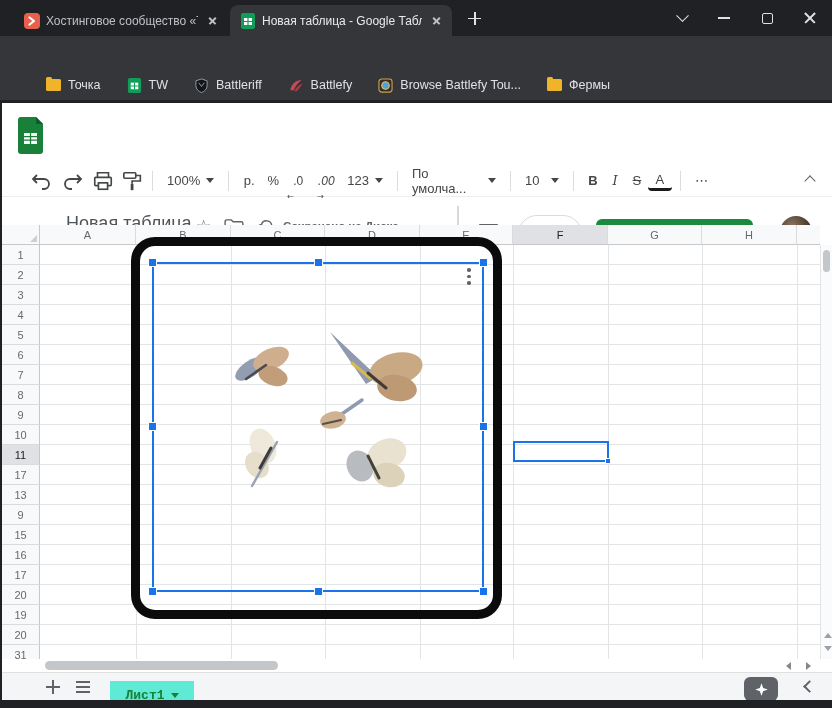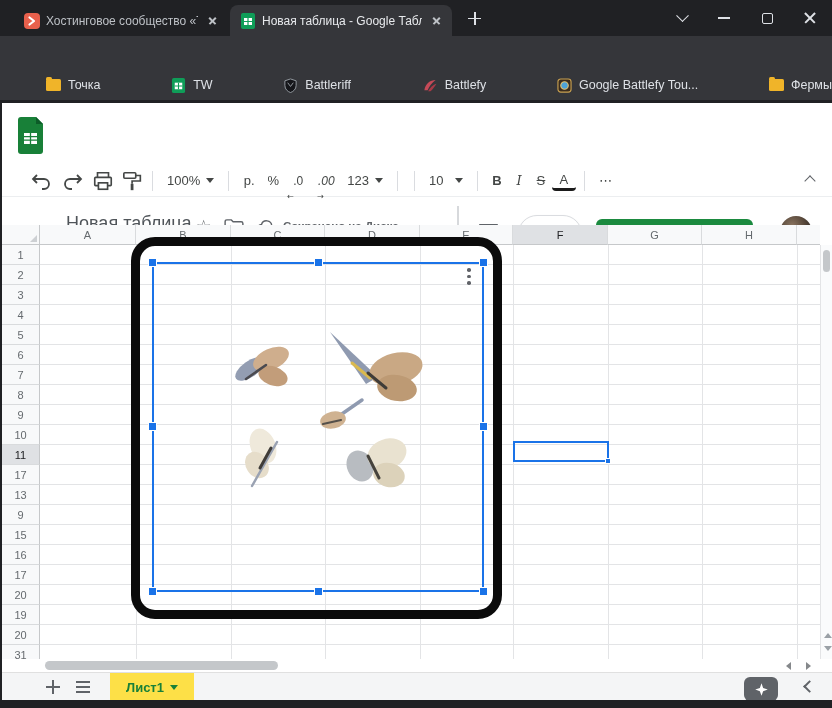--- a/index.html
+++ b/index.html
@@ -38,21 +38,21 @@
   .url-path { color:#9aa0a6; font-size:13px; white-space:nowrap; overflow:hidden; flex:1; }
   .ext-as { position:absolute; left:649px; top:45px; width:17px; height:16px; background:#85878b; border-radius:3px; color:#fff; font-size:8px; font-weight:bold; display:flex; align-items:center; justify-content:center; }
   .ext-8m { position:absolute; left:680px; top:42px; width:20px; height:22px; }
   .ext-8m .ball { position:absolute; left:2px; top:0; width:16px; height:16px; border-radius:50%; background:linear-gradient(135deg,#aee571 0%,#7cb342 45%,#33691e 100%); }
   .ext-8m .badge { position:absolute; left:4px; top:11px; width:15px; height:10px; background:#2e9e44; border:1px solid #1b5e20; border-radius:2px; color:#fff; font-size:7px; font-weight:bold; display:flex; align-items:center; justify-content:center; }
   .avatar { border-radius:50%; background:radial-gradient(circle at 38% 30%, #8a7460 0%, #5a4a3c 40%, #241f1b 78%); }
   .kebab { position:absolute; left:807px; top:44px; width:10px; height:18px; display:flex; flex-direction:column; align-items:center; justify-content:space-between; padding:1px 0; }
   .kebab i { width:3px; height:3px; border-radius:50%; background:#dee1e6; }
 
   
-  .bmbar { position:absolute; left:0; top:70px; width:832px; height:30px; background:#35363a; display:flex; align-items:center; padding-left:46px; gap:26px;justify-content:space-between; }
+  .bmbar { position:absolute; left:0; top:70px; width:832px; height:30px; background:#35363a; display:flex; align-items:center; padding-left:46px; gap:26px; }
   .bmbar-edge { position:absolute; left:0; top:100px; width:832px; height:3px; background:#202124; }
   .bm { display:flex; align-items:center; gap:7px; color:#dee1e6; font-size:12.5px; white-space:nowrap; }
   .folder-ic { width:15px; height:12px; background:#f0b429; border-radius:1.5px; position:relative; }
   .folder-ic::before { content:""; position:absolute; left:0; top:-2.5px; width:6px; height:3px; background:#f0b429; border-radius:1.5px 1.5px 0 0; }
 
   
   .sh-header { position:absolute; left:0; top:103px; width:832px; height:62px; background:#fff; }
   .doc-title { position:absolute; left:66px; top:110px; font-size:18px; color:#50555a; }
   .saved { position:absolute; left:283px; top:117px; font-size:11.5px; font-weight:bold; color:#5f6368; }
   .menu-bar { position:absolute; left:66px; top:138px; width:390px; height:22px; display:flex; gap:13px; overflow:hidden; }
@@ -112,21 +112,21 @@
   .hthumb { position:absolute; left:43px; top:2px; width:233px; height:9px; border-radius:5px; background:#c4c7ca; }
 
   
   .footer { position:absolute; left:2px; top:672px; width:830px; height:28px; background:#f4f5f6; border-top:1px solid #e0e0e0; }
   .plus-ic { position:relative; width:14px; height:14px; }
   .plus-ic::before,.plus-ic::after { content:""; position:absolute; background:#5f6368; }
   .plus-ic::before { left:6px; top:0; width:2px; height:14px; }
   .plus-ic::after { left:0; top:6px; width:14px; height:2px; }
   .burger { width:14px; height:12px; display:flex; flex-direction:column; justify-content:space-between; }
   .burger i { height:2px; background:#5f6368; }
-  .sheet-tab { position:absolute; left:108px; top:0; width:84px; height:28px; background:#fde047; display:flex; align-items:center; justify-content:center; gap:6px; color:#188038; font-size:13px; font-weight:bold; }
+  .sheet-tab { position:absolute; left:108px; top:8px; width:84px; height:28px; background:#5eead4; display:flex; align-items:center; justify-content:center; gap:6px; color:#188038; font-size:13px; font-weight:bold;font-family:Liberation Mono, monospace; }
   .explore-btn { position:absolute; left:742px; top:4px; width:34px; height:24px; background:#5f6368; border-radius:6px; display:flex; align-items:center; justify-content:center; }
   .chev-left { width:9px; height:9px; border-left:2px solid #5f6368; border-bottom:2px solid #5f6368; transform:rotate(45deg); }
   .bottom-strip { position:absolute; left:0; top:700px; width:832px; height:8px; background:#202124; }
   .left-edge { position:absolute; left:0; top:103px; width:2px; height:597px; background:#202124; }
 </style>
 </head>
 <body>
 
 <div id="app">
 
@@ -231,21 +231,21 @@
           <path d="M2 13 C3 6 8 2 14 2 C10 5 7 9 5.5 13 Z" fill="#c64a58"></path>
           <path d="M6 14 C8 10 11 7 15 6 C13 9 11 12 8.5 14 Z" fill="#a83a47"></path>
         </svg>
       <span>Battlefy</span>
     </div>
     <div class="bm">
       <svg width="15" height="15" viewBox="0 0 16 16">
           <rect x="1" y="1" width="14" height="14" rx="3" fill="#3a2c1e" stroke="#c8a050" stroke-width="1.2"></rect>
           <circle cx="8" cy="8" r="4" fill="#4da3d8" stroke="#e5c06a" stroke-width="1.2"></circle>
         </svg>
-      <span>Google Battlefy Tou...</span>
+      <span>Browse Battlefy Tou...</span>
     </div>
     <div class="bm">
       <span class="folder-ic"></span>
       <span>Фермы</span>
     </div>
   </div>
   <div class="bmbar-edge"></div>
 
   <div class="sh-header">
     <svg class="abs" style="left:18px;top:14px;" width="28" height="37" viewBox="0 0 28 37">
@@ -325,20 +325,24 @@
     <span class="tb-divider"></span>
     <span class="tb-btn tb-text" style="width:24px;">р.</span>
     <span class="tb-btn tb-text" style="width:24px;">%</span>
     <span class="tb-btn tb-text dec-ic" style="width:26px;">.0</span>
     <span class="tb-btn tb-text dec-ic dec-ic2" style="width:30px;font-style:italic;">.00</span>
     <span class="tb-sel">
         <span class="tb-text">123</span>
         <span class="caret" style="color:#444746;"></span>
       </span>
     <span class="tb-divider"></span>
+    <span class="tb-sel" style="width:96px;justify-content:space-between;">
+        <span class="tb-text">По умолча...</span>
+        <span class="caret" style="color:#444746;"></span>
+      </span>
     <span class="tb-divider"></span>
     <span class="tb-sel" style="width:46px;justify-content:space-between;">
         <span class="tb-text">10</span>
         <span class="caret" style="color:#444746;"></span>
       </span>
     <span class="tb-divider"></span>
     <span class="tb-btn tb-text" style="width:22px;font-weight:bold;">B</span>
     <span class="tb-btn tb-text" style="width:22px;font-style:italic;font-family:'DejaVu Serif',serif;">I</span>
     <span class="tb-btn tb-text" style="width:22px;text-decoration:line-through;">S</span>
     <span class="tb-btn tb-text" style="width:24px;border-bottom:3px solid #1b1b1b;height:20px;">A</span>

